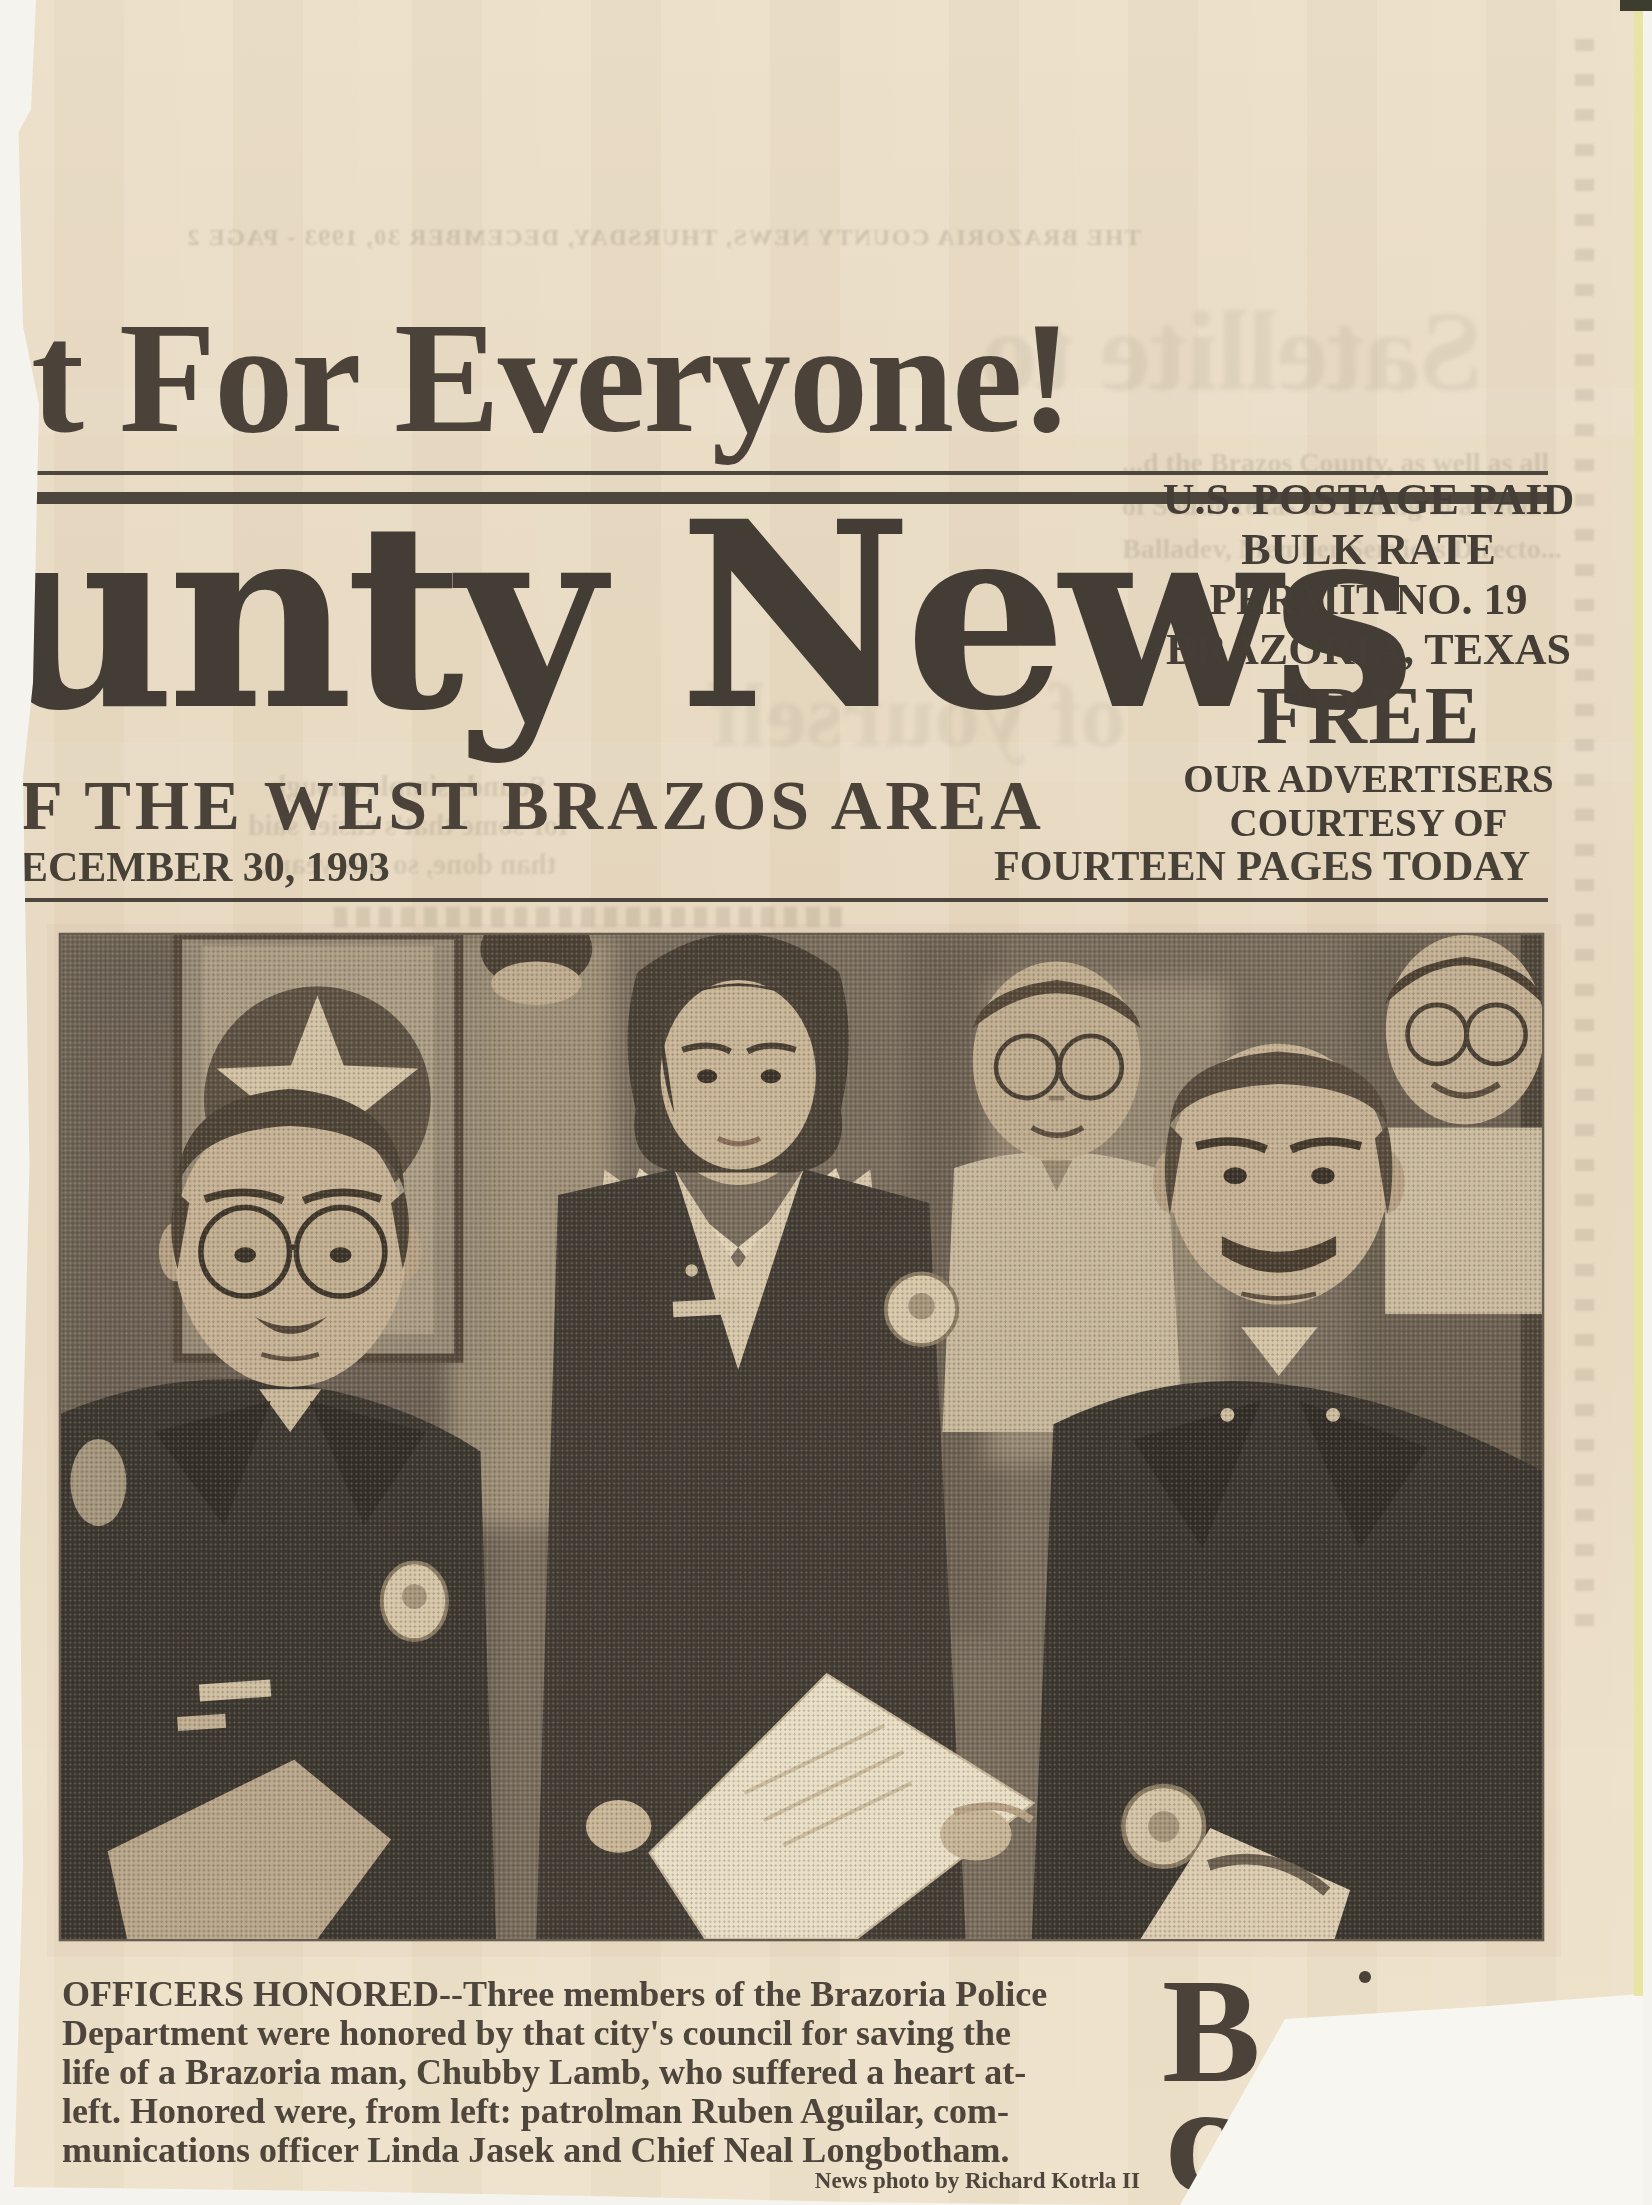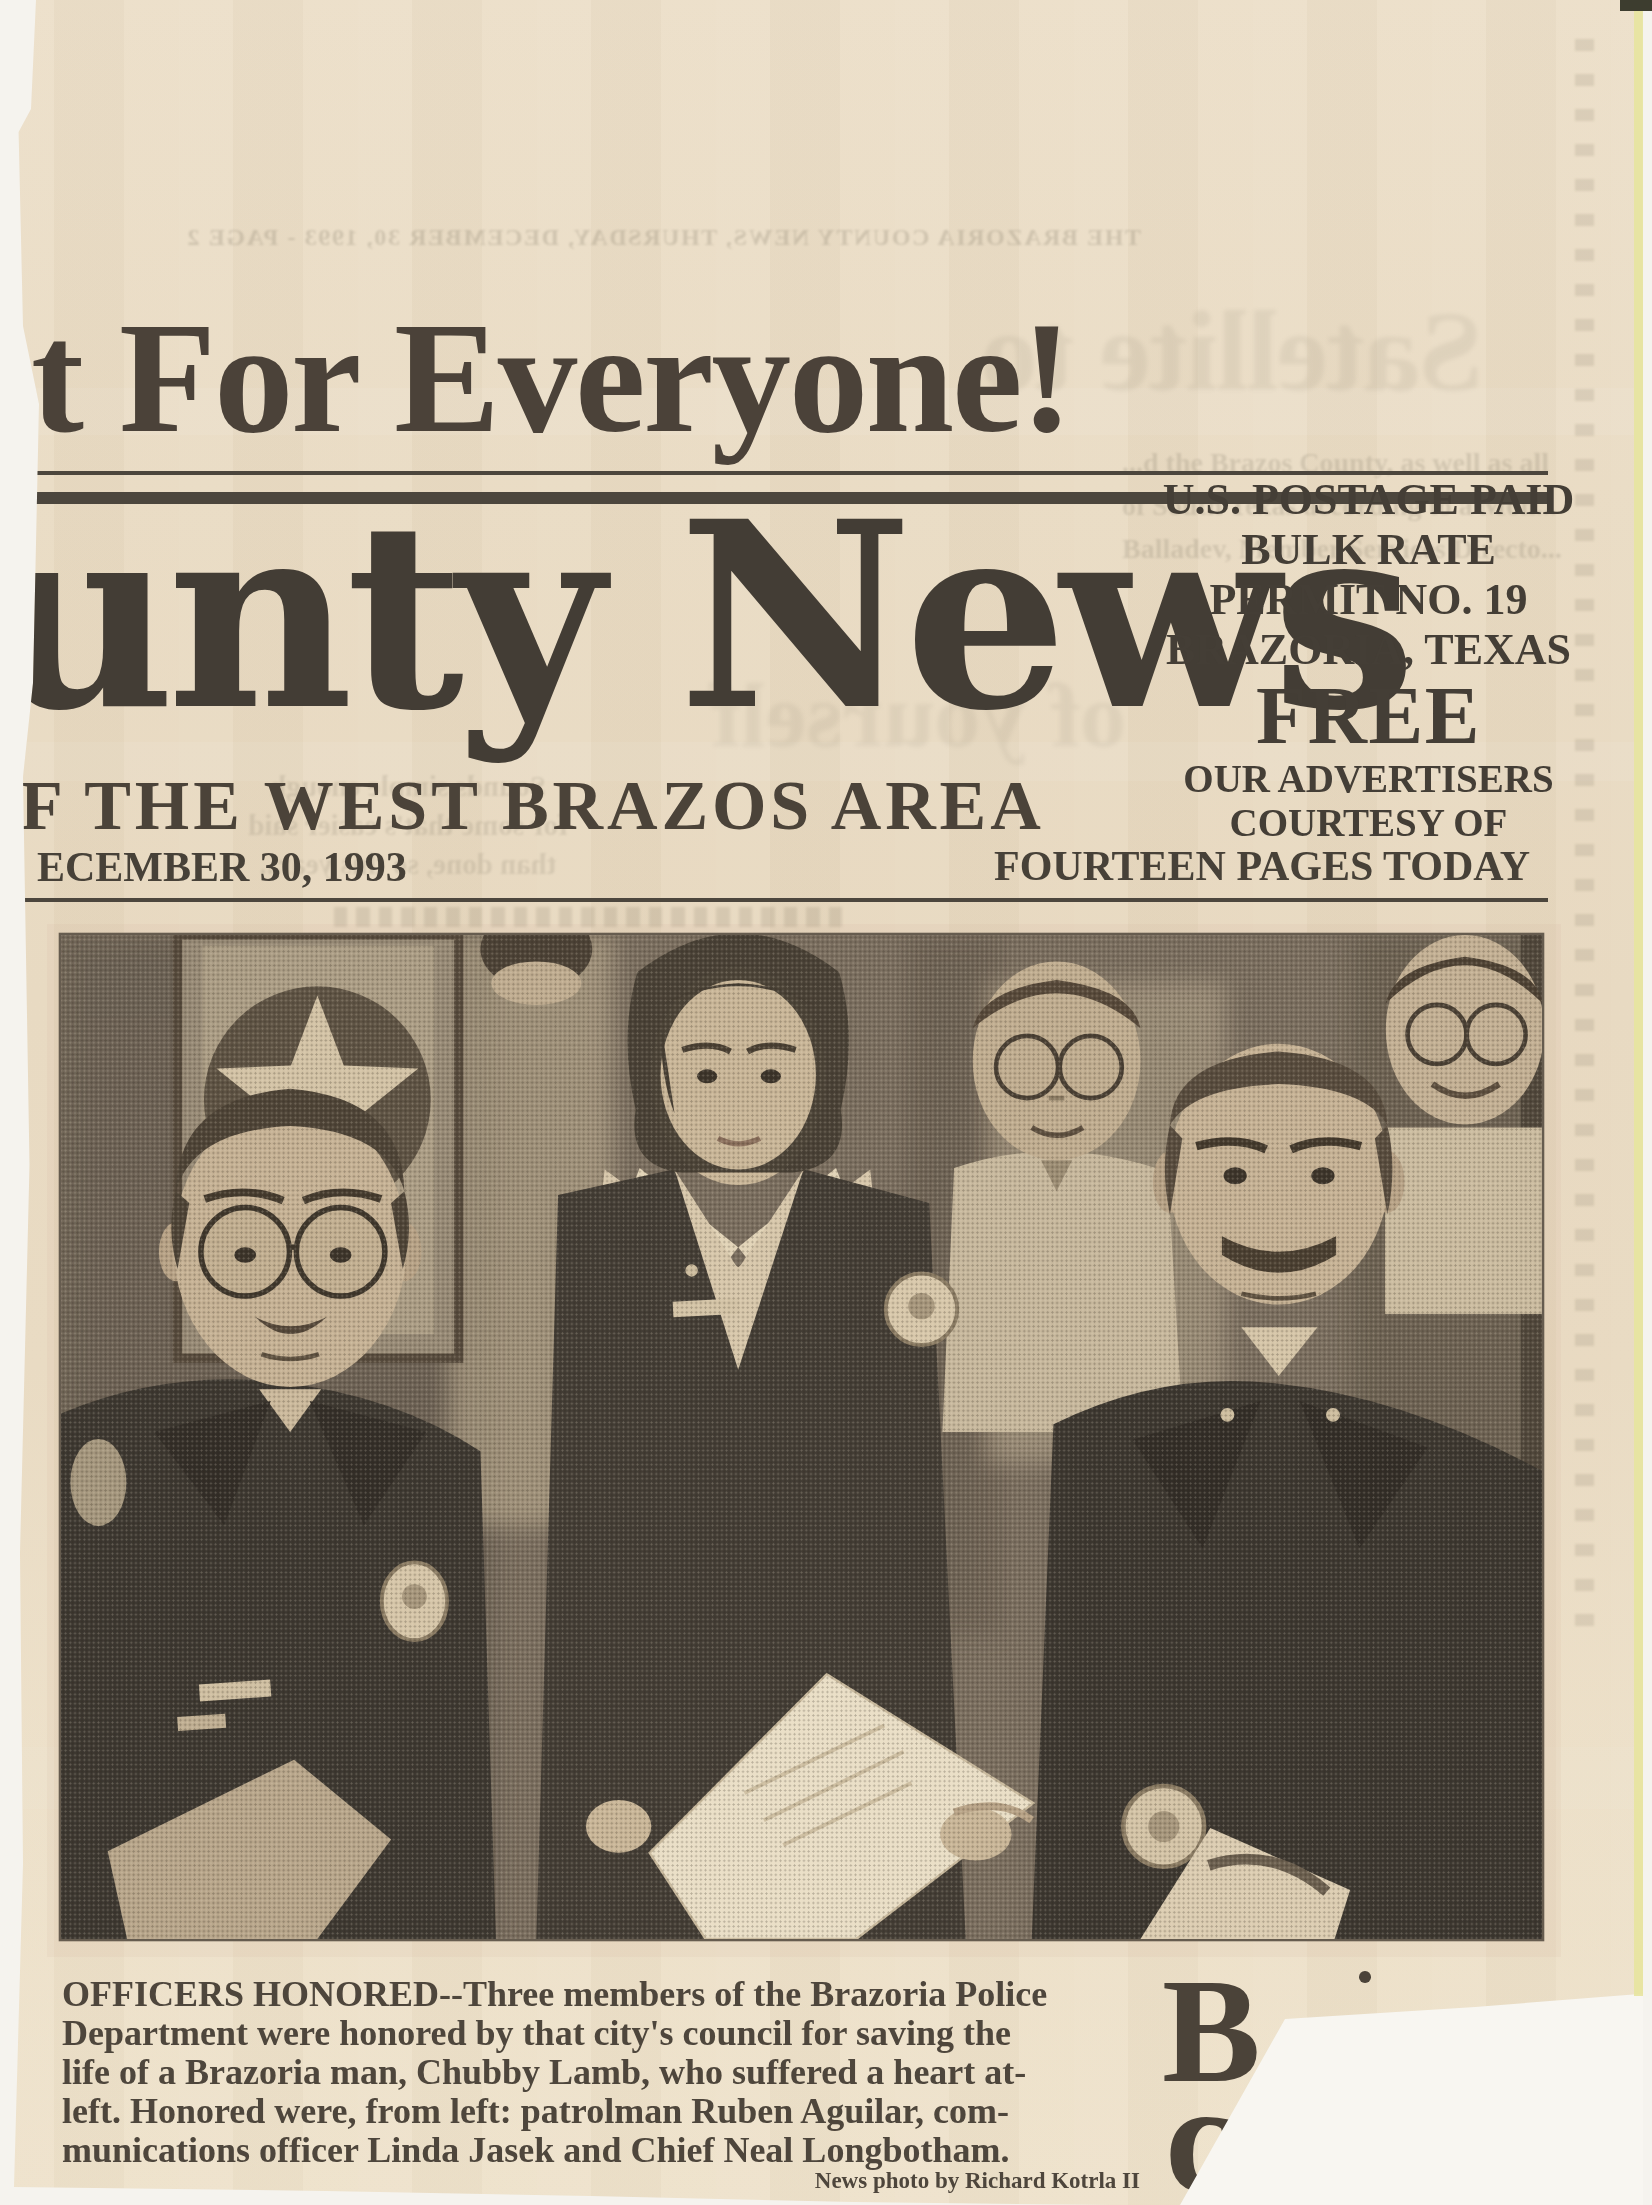--- a/index.html
+++ b/index.html
@@ -28,21 +28,21 @@
     background:repeating-linear-gradient(180deg,rgba(130,120,98,.28) 0 11.6px,transparent 11.6px 35px);}
   #headline{left:31px;top:286px;font-size:159px;font-weight:bold;letter-spacing:-2.3px;white-space:nowrap;color:#4b4239;}
   .rule{background:#4c463d;}
   #masthead{left:-11px;top:488px;font-family:"DejaVu Serif",serif;font-size:256px;line-height:1;font-weight:bold;
             letter-spacing:-7.8px;white-space:nowrap;color:#433d35;}
   #tagline{left:20px;top:766px;font-size:70px;font-weight:bold;letter-spacing:3.9px;white-space:nowrap;color:#4b4339;}
   #postal{left:1109px;top:475px;width:519px;text-align:center;color:#443e36;font-weight:bold;}
   .postal-line{font-size:44px;line-height:50px;}
   #free{font-size:82px;line-height:82px;letter-spacing:1.6px;}
   .courtesy-line{font-size:39px;line-height:44px;}
-  #date-frag{left:20px;top:843px;font-size:42px;font-weight:bold;white-space:nowrap;color:#474138;margin-left:17px;}
+  #date-frag{left:20px;top:843px;font-size:42px;font-weight:bold;white-space:nowrap;color:#474138;}
   #pages-today{left:994px;top:842px;width:553px;font-size:42px;font-weight:bold;white-space:nowrap;color:#474138;}
   
   #photo{left:61px;top:935px;width:1481px;height:1004px;background:#7c7061;box-shadow:0 0 0 2.3px #665c4f, inset 0 0 47px rgba(30,24,16,.35);}
   #dots{position:absolute;inset:0;opacity:.45;
     background-image:radial-gradient(circle,rgba(42,34,24,.55) 0.9px,transparent 1.2px),
                      radial-gradient(circle,rgba(240,228,205,.5) 0.8px,transparent 1.2px);
     background-size:4.7px 4.7px,4.7px 4.7px;background-position:0 0,2.3px 2.3px;}
   
   #caption{left:62px;top:1975px;width:1081px;color:#4e463c;font-weight:bold;}
   .cap-line{font-size:36px;line-height:39px;white-space:nowrap;}

